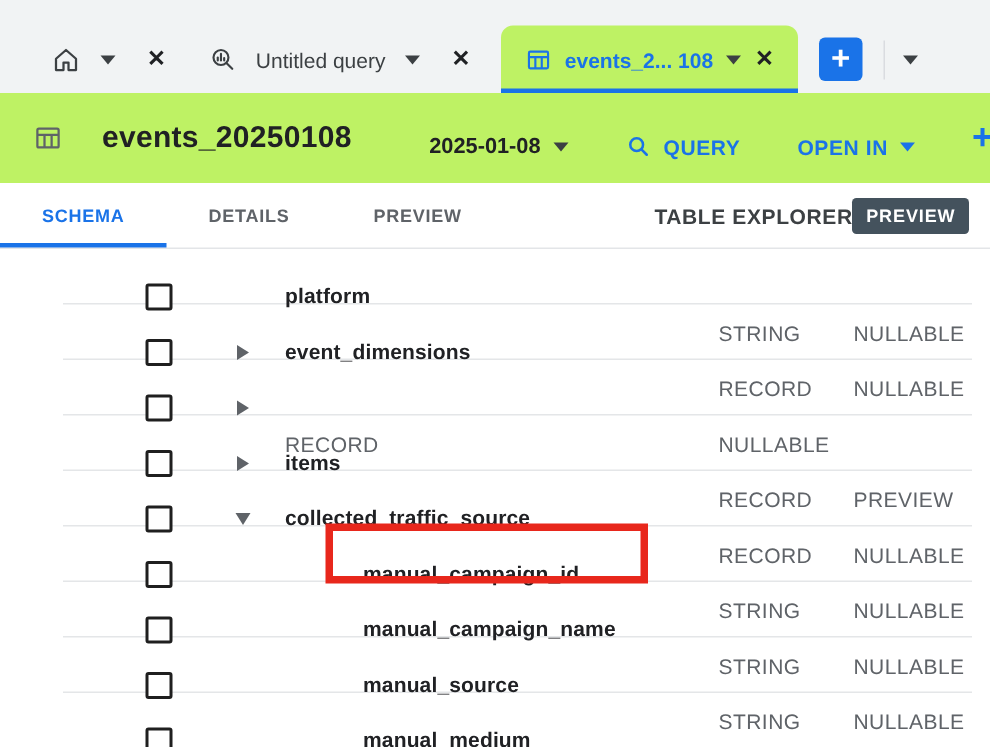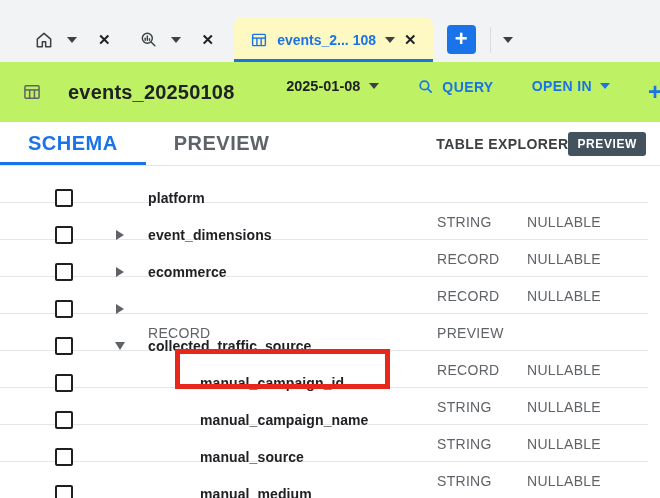--- a/index.html
+++ b/index.html
@@ -5,59 +5,59 @@
   * { margin:0; padding:0; box-sizing:border-box; }
   html,body { width:660px; height:498px; overflow:hidden; background:#fff;
               font-family:"Liberation Sans", sans-serif; color:#202124; }
 
   
   .tabbar { height:62px; background:#f1f3f4; display:flex; align-items:flex-end; padding-left:20px; }
   .tgroup { display:flex; align-items:center; gap:13px; height:45px; padding:0 14px; cursor:pointer; }
   .tgroup .xgap { margin-left:8px; }
   .tab-label { font-size:14px; color:#3c4043; white-space:nowrap; }
   .tab-active { position:relative; display:flex; align-items:center; gap:9px; height:45px;
-                background:#fef9c3; border-radius:8px 8px 0 0; padding:0 16px; margin-left:6px; cursor:pointer; }
+                background:#bef264; border-radius:8px 8px 0 0; padding:0 16px; margin-left:6px; cursor:pointer; }
   .tab-active::after { content:""; position:absolute; left:0; right:0; bottom:0; height:3px;
                        background:var(--accent); }
   .tab-active .tab-label { color:var(--accent); font-weight:bold; }
   .xclose { font-size:15px; font-weight:bold; color:#202124; line-height:1; cursor:pointer; }
   .caret { width:0; height:0; border-left:5px solid transparent; border-right:5px solid transparent;
            border-top:6px solid #3c4043; display:inline-block; cursor:pointer; }
   .caret.blue { border-top-color:var(--accent); }
   .addbtn { width:29px; height:29px; border-radius:4px; background:var(--accent); color:#fff;
             font-size:22px; font-weight:bold; display:flex; align-items:center; justify-content:center;
             margin:0 0 8px 14px; cursor:pointer; line-height:1; padding-bottom:2px; }
   .vdivider { width:1px; height:26px; background:#dadce0; margin:0 12px 9px 14px; }
   .tabbar .endcaret { margin-bottom:19px; }
 
   
   .header { height:60px; display:flex; align-items:center; padding-left:22px; background:#bef264; }
   .header .ticon { color:#5f6368; display:flex; }
   .title { font-size:20px; font-weight:600; margin-left:26px; letter-spacing:0.2px; }
-  .header-right { margin-left:auto; display:flex; align-items:flex-start; gap:38px; }
+  .header-right { margin-left:auto; display:flex; align-items:flex-end; gap:38px; }
   .datesel { display:flex; align-items:center; gap:9px; font-size:14.5px; font-weight:600; cursor:pointer; }
   .hbtn { display:flex; align-items:center; gap:8px; color:var(--accent); font-size:14px;
           font-weight:bold; letter-spacing:0.4px; cursor:pointer; white-space:nowrap; }
   .overflow-plus { color:var(--accent); font-size:24px; font-weight:bold; width:14px; overflow:hidden;
                    margin-right:-2px; cursor:pointer; }
 
   
   .sectiontabs { height:44px; display:flex; align-items:stretch; border-bottom:1px solid #e3e5e8; }
-  .stab { display:flex; align-items:center; padding:0 28px; font-size:20px; font-weight:bold;
+  .stab { display:flex; align-items:center; padding:0 28px; font-size:12px; font-weight:bold;
           letter-spacing:0.5px; color:#5f6368; position:relative; cursor:pointer; }
   .stab.active { color:var(--accent); }
   .stab.active::after { content:""; position:absolute; left:0; right:0; bottom:0; height:3px;
                         background:var(--accent); }
   .explorer { margin-left:auto; display:flex; align-items:center; padding-right:14px; cursor:pointer; }
   .explorer-label { font-size:14px; font-weight:bold; letter-spacing:0.4px; color:#3c4043; }
   .badge { background:var(--badge); color:#fff; font-size:12px; font-weight:bold; letter-spacing:0.6px;
            padding:5px 9px; border-radius:3px; }
 
   
-  .rows { width:648px; }
+  .rows { width:648px;padding-left:42px; }
   .row { position:relative; display:grid; grid-template-columns:92px 56px 289px 90px 1fr;
          align-items:center; height:37px; border-bottom:1px solid #e4e6e8; }
   .cell-check { display:flex; }
   .checkbox { width:18px; height:18px; border:2px solid #1f1f1f; border-radius:2px; background:#fff;
               margin-left:55px; cursor:pointer; }
   .cell-exp { display:flex; justify-content:center; }
   .expander { display:inline-block; cursor:pointer; }
   .expander.collapsed { width:0; height:0; border-top:5px solid transparent;
                         border-bottom:5px solid transparent; border-left:8px solid #5f6368; }
   .expander.expanded { width:0; height:0; border-left:5px solid transparent;
@@ -92,20 +92,21 @@
   <div class="tgroup">
     <span>
       <svg width="19" height="19" viewBox="0 0 24 24" fill="none" stroke="#3c4043" stroke-width="1.8" stroke-linecap="round">
         <circle cx="10.5" cy="10.5" r="6.3"></circle>
         <line x1="15.3" y1="15.3" x2="20" y2="20"></line>
         <line x1="7.8" y1="13" x2="7.8" y2="10.5"></line>
         <line x1="10.5" y1="13" x2="10.5" y2="7.5"></line>
         <line x1="13.2" y1="13" x2="13.2" y2="11"></line>
       </svg>
     </span>
+    <span class="tab-label">Untitled query</span>
     <span class="caret"></span>
     <span class="xclose xgap">✕</span>
   </div>
 
   <div class="tab-active">
     <span style="color:#1a73e8">
       <svg width="18" height="18" viewBox="0 0 24 24" fill="none" stroke="currentColor" stroke-width="1.9">
         <rect x="3.5" y="4.5" width="17" height="15" rx="1.2"></rect>
         <line x1="3.5" y1="9.5" x2="20.5" y2="9.5"></line>
         <line x1="9.2" y1="9.5" x2="9.2" y2="19.5"></line>
@@ -150,20 +151,21 @@
     <div class="hbtn">
       <span>OPEN IN</span>
       <span class="caret blue"></span>
     </div>
     <div class="overflow-plus">+</div>
   </div>
 </div>
 
 <div class="sectiontabs">
   <div class="stab active">SCHEMA</div>
+  <div class="stab">DETAILS</div>
   <div class="stab">PREVIEW</div>
   <div class="explorer">
     <span class="explorer-label">TABLE EXPLORER</span>
     <span class="badge">PREVIEW</span>
   </div>
 </div>
 
 <div class="rows">
   <div class="row">
     <div class="cell-check">
@@ -195,34 +197,34 @@
 
   </div>
 
   <div class="row">
     <div class="cell-check">
       <span class="checkbox"></span>
     </div>
     <div class="cell-exp">
       <span class="expander collapsed"></span>
     </div>
-    <div class="cell-name">
-      <span class="fname">ecommerce</span>
-    </div>
     <div class="cell-type">RECORD</div>
     <div class="cell-mode">NULLABLE</div>
 
   </div>
 
   <div class="row">
     <div class="cell-check">
       <span class="checkbox"></span>
     </div>
     <div class="cell-exp">
       <span class="expander collapsed"></span>
+    </div>
+    <div class="cell-name">
+      <span class="fname">items</span>
     </div>
     <div class="cell-type">RECORD</div>
     <div class="cell-mode">PREVIEW</div>
 
   </div>
 
   <div class="row">
     <div class="cell-check">
       <span class="checkbox"></span>
     </div>

